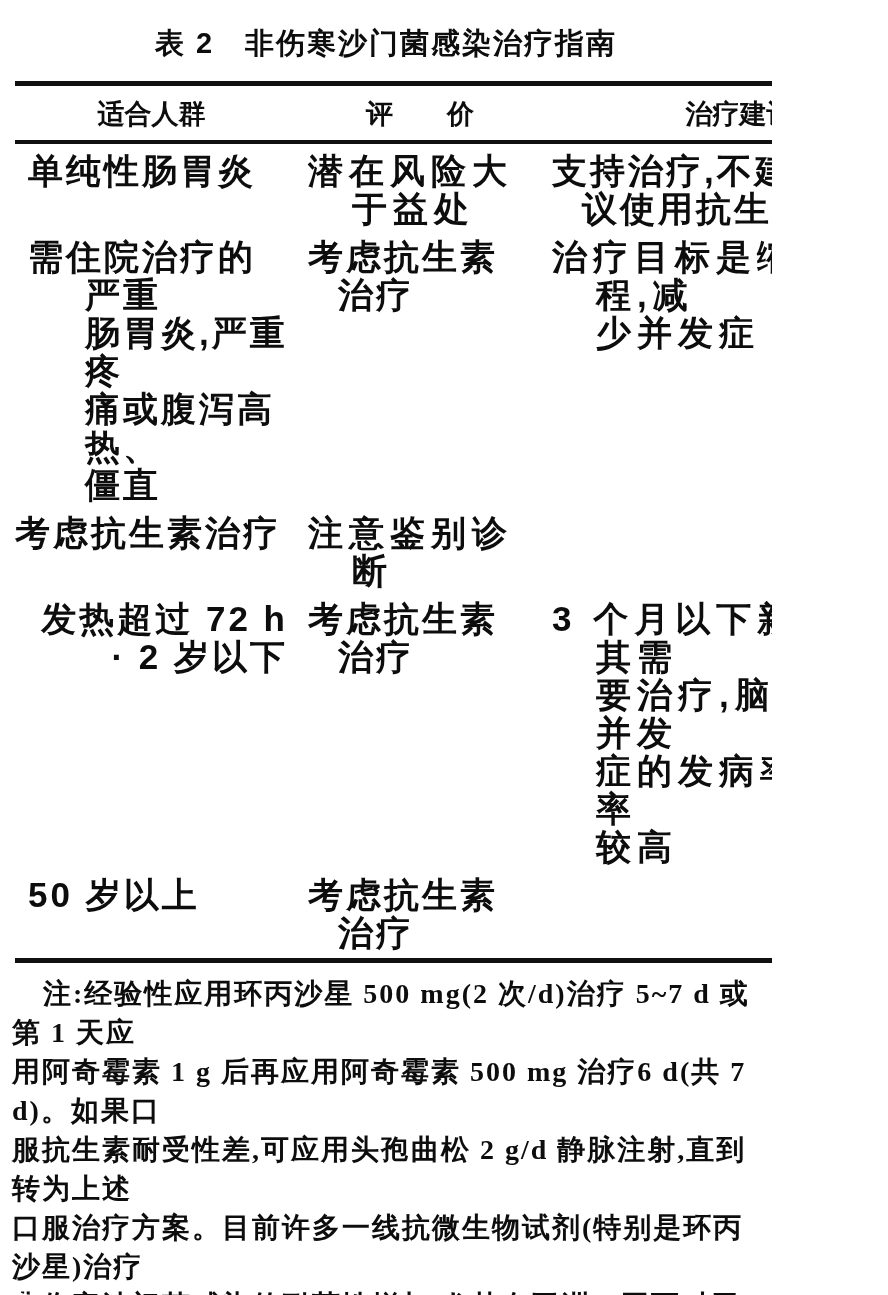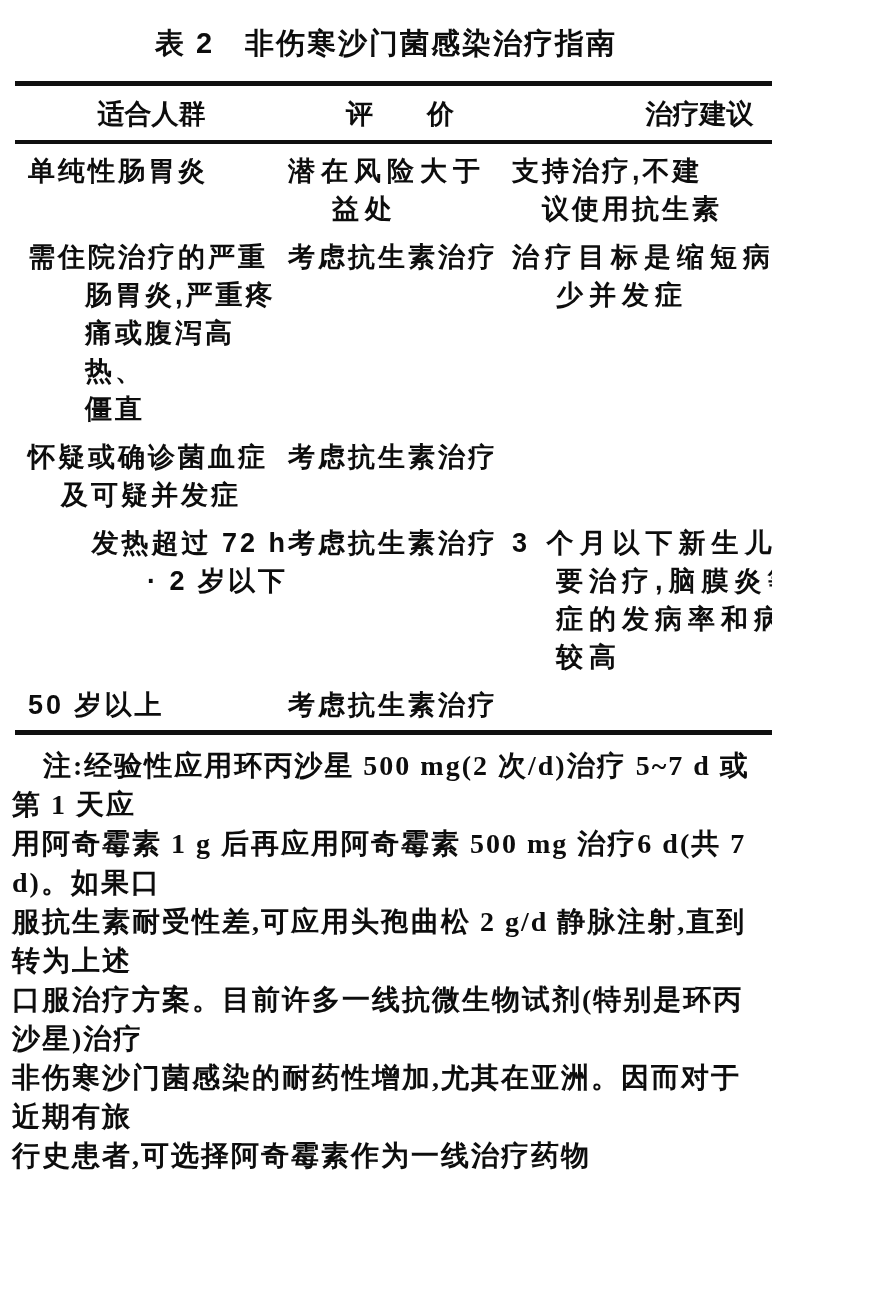--- a/index.html
+++ b/index.html
@@ -25,34 +25,35 @@
     width:835px;
     background:#101010;
   }
   .rule.top{margin-top:21px;height:5px;}
   .rule.mid{height:4px;}
   .rule.bottom{height:5px;}
   .grid{
     margin-left:15px;
     display:grid;
     grid-template-columns:273px 224px 375px;
+    gap:20px;
   }
   .header-row{padding:13px 0 11px 0;}
   .hcell{
     text-align:center;
     font-size:27px;
     font-weight:bold;
     line-height:30px;
   }
   .tbody{padding:8px 0 6px 0;}
   .row{margin-bottom:10px;}
   .row:last-child{margin-bottom:0;}
   .cell{
     white-space:pre-line;
-    font-size:27px;
+    font-size:35px;
     font-weight:bold;
     line-height:38px;
     letter-spacing:3px;
   }
   
   .c1{padding-left:70px;text-indent:-57px;}
   .c1.hang33{padding-left:46px;text-indent:-33px;}
   .c1.hang13{padding-left:26px;text-indent:-13px;text-align:right;}
   .c2{padding-left:30px;text-indent:-30px;}
   .c3{padding-left:44px;text-indent:-44px;letter-spacing:6px;}
@@ -97,23 +98,22 @@
       <div class="cell c1">需住院治疗的严重
 肠胃炎,严重疼
 痛或腹泻高热、
 僵直</div>
       <div class="cell c2">考虑抗生素治疗</div>
       <div class="cell c3">治疗目标是缩短病程,减
 少并发症</div>
     </div>
 
     <div class="grid row">
-      <div class="cell c1 hang33">怀疑或确诊菌血症
-及可疑并发症</div>
       <div class="cell c2">考虑抗生素治疗</div>
+      <div class="cell c3">注意鉴别诊断</div>
     </div>
 
     <div class="grid row">
       <div class="cell c1 hang13">发热超过 72 h
 · 2 岁以下</div>
       <div class="cell c2">考虑抗生素治疗</div>
       <div class="cell c3">3 个月以下新生儿尤其需
 要治疗,脑膜炎等并发
 症的发病率和病死率
 较高</div>

